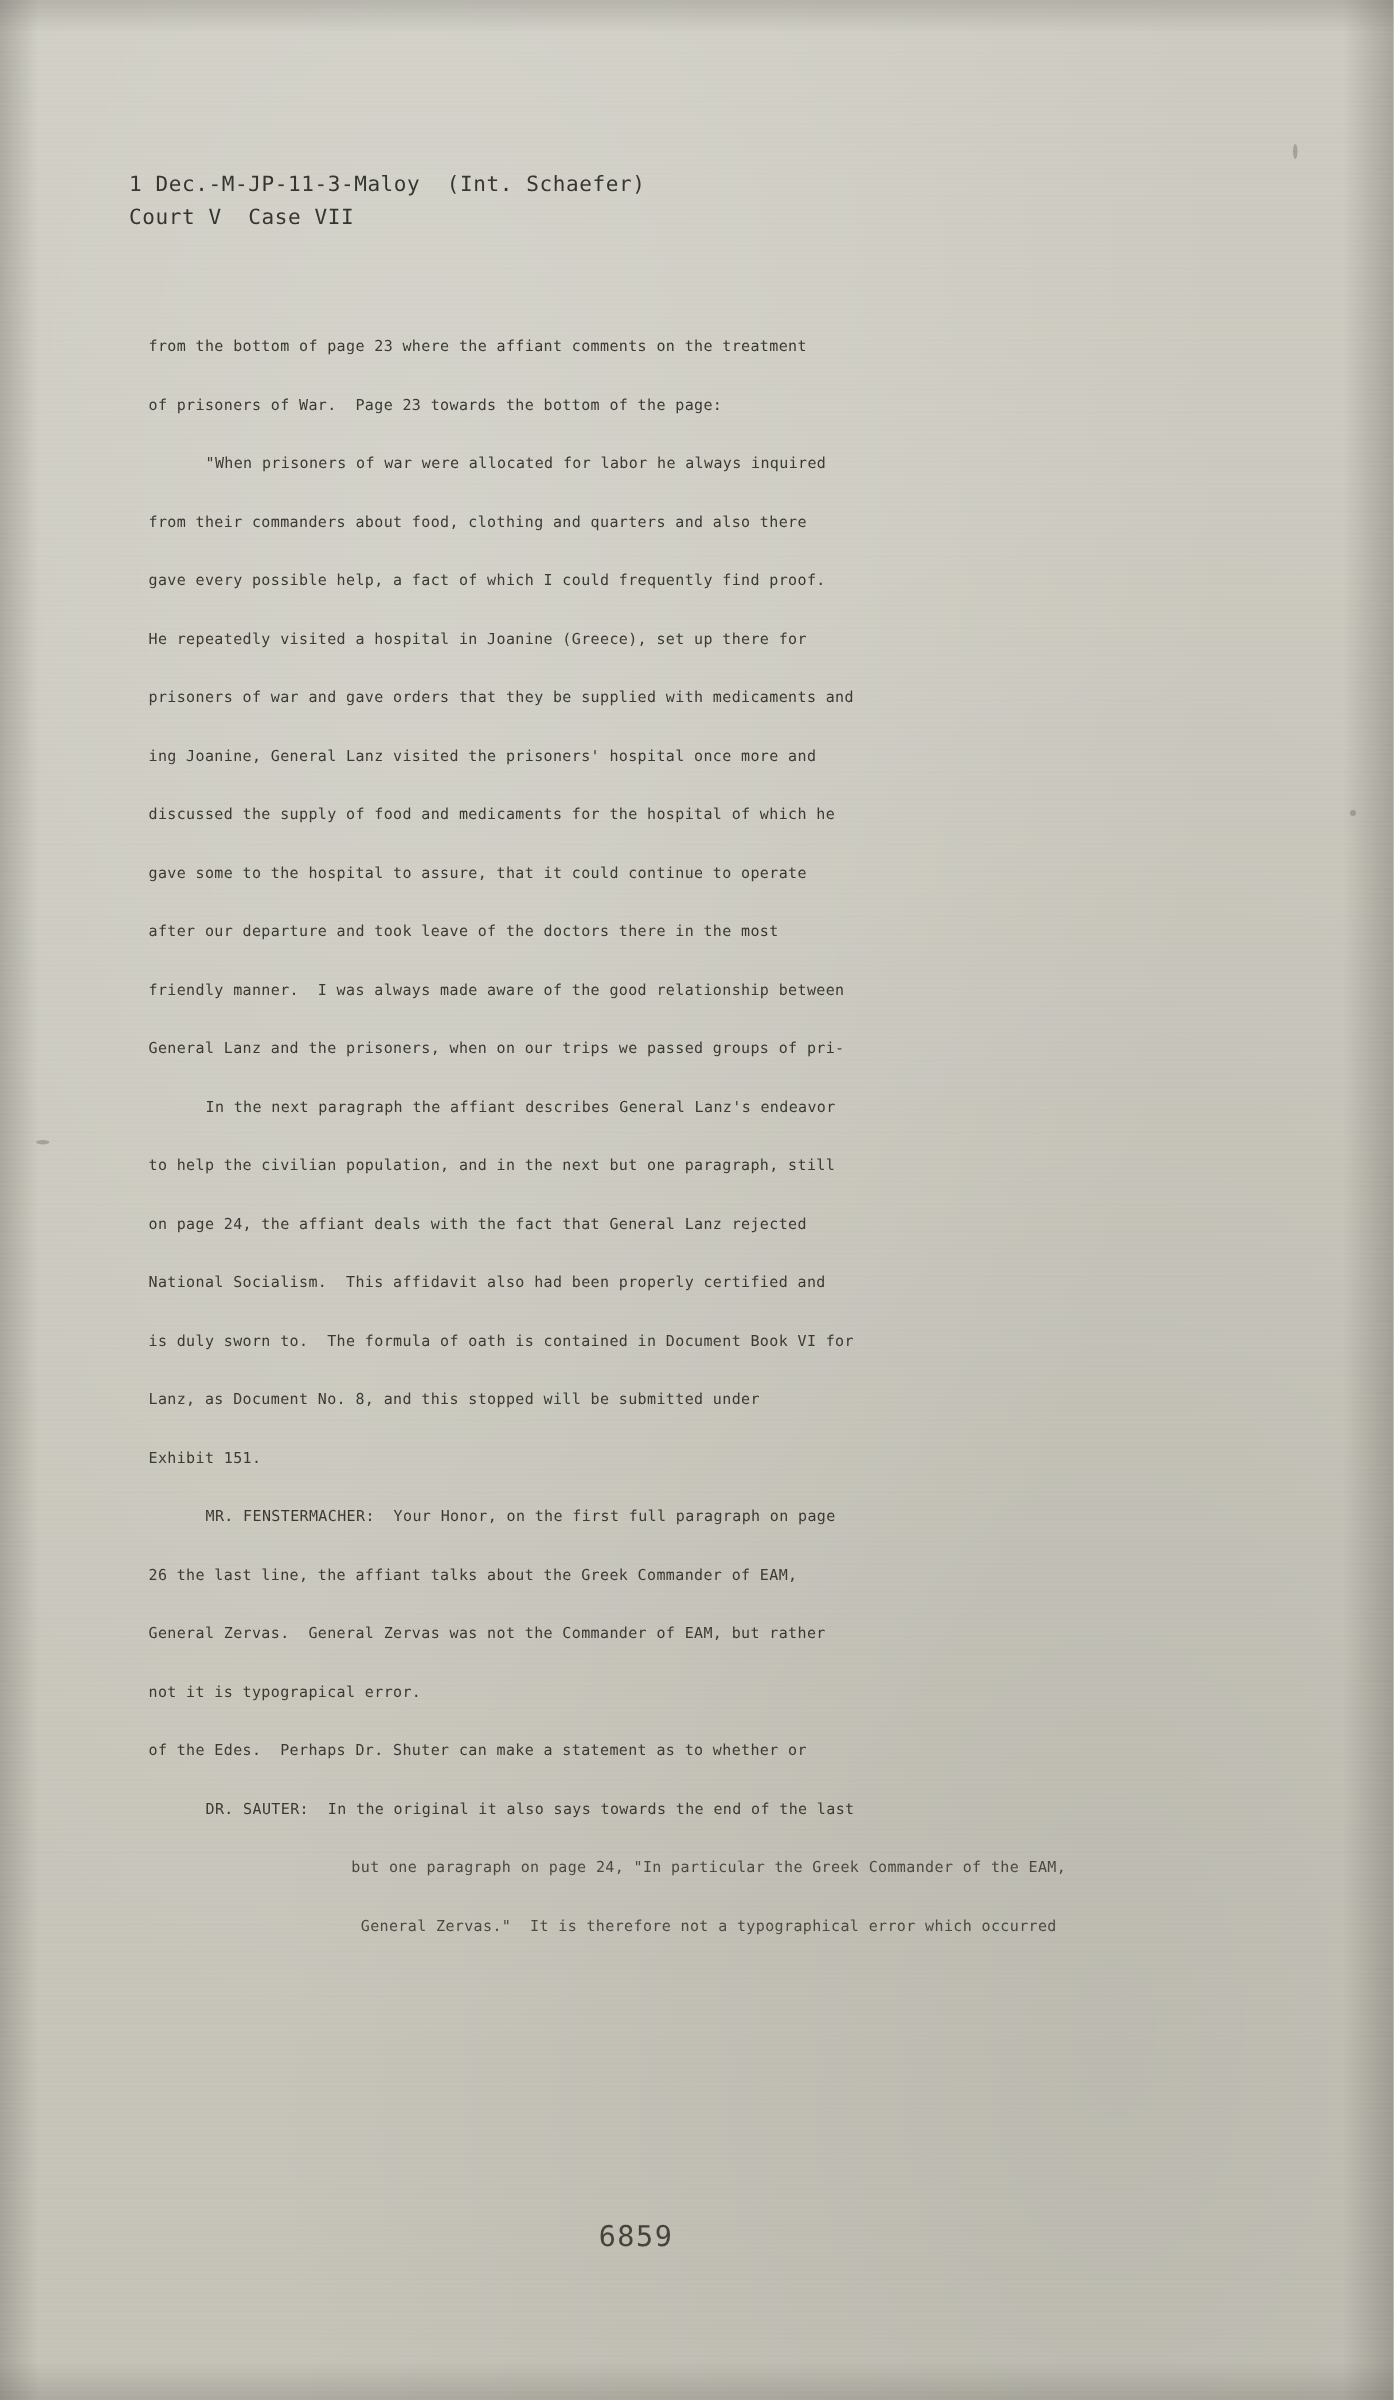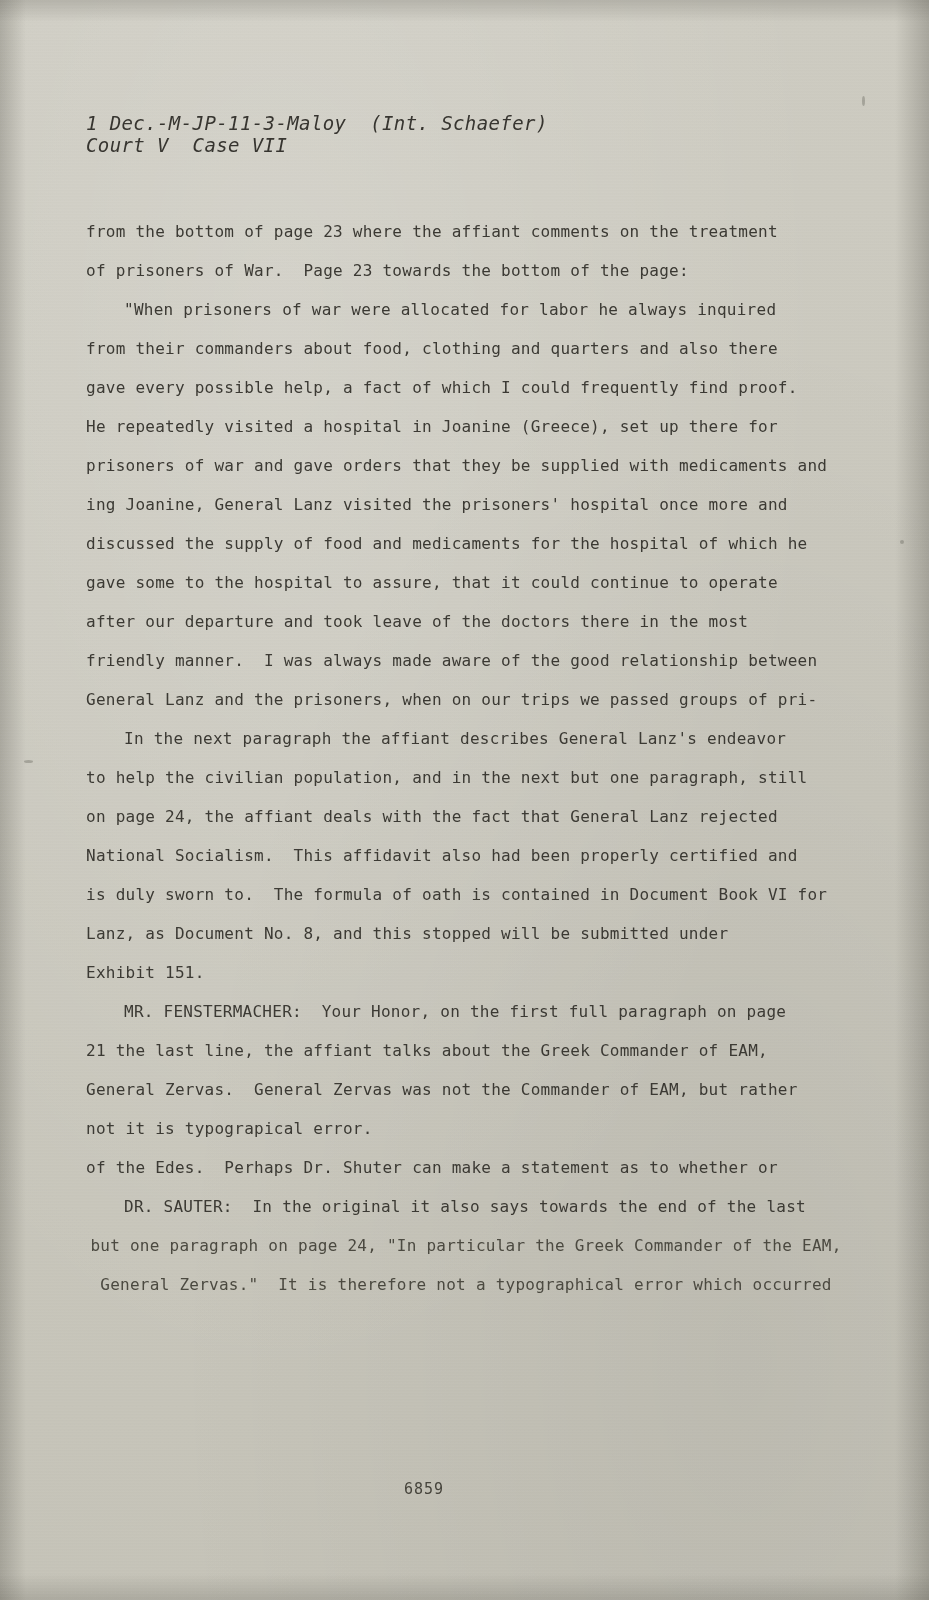--- a/index.html
+++ b/index.html
@@ -57,54 +57,54 @@
     border-radius: 50%;
     pointer-events: none;
   }
   .content {
     position: absolute;
     left: 86px;
     top: 112px;
     width: 760px;
   }
   .header-line {
-    font-size: 19px;
+    font-size: 14px;
     letter-spacing: 0.4px;
     color: #35332e;
     line-height: 22px;
     white-space: pre;
-    font-style: italic;
   }
   .body-block {
     margin-top: 56px;
   }
   .para {
     margin: 0 0 0 0;
   }
   .line {
-    font-size: 16px;
+    font-size: 10px;
     letter-spacing: 0.25px;
     color: #3a3832;
     line-height: 39px;
     white-space: pre;
+    margin-left: 13px;
   }
   .line.indent {
     padding-left: 38px;
   }
   .line.faded {
     color: #4a483f;
     text-align: center;
   }
   .pagenum {
     position: absolute;
     top: 1480px;
     left: 0;
     width: 848px;
     text-align: center;
-    font-size: 15px;
+    font-size: 19px;
     letter-spacing: 1px;
     color: #44423a;
   }
   .grain {
     position: absolute;
     inset: 0;
     pointer-events: none;
     opacity: 0.35;
     background-image:
       repeating-linear-gradient(0deg, rgba(255,255,255,0.05) 0px, rgba(255,255,255,0.05) 1px, rgba(0,0,0,0.02) 2px, rgba(0,0,0,0.02) 3px);
@@ -157,21 +157,21 @@
         <div class="line">to help the civilian population, and in the next but one paragraph, still</div>
         <div class="line">on page 24, the affiant deals with the fact that General Lanz rejected</div>
         <div class="line">National Socialism.  This affidavit also had been properly certified and</div>
         <div class="line">is duly sworn to.  The formula of oath is contained in Document Book VI for</div>
         <div class="line">Lanz, as Document No. 8, and this stopped will be submitted under</div>
         <div class="line">Exhibit 151.</div>
       </div>
 
       <div class="para">
         <div class="line indent">MR. FENSTERMACHER:  Your Honor, on the first full paragraph on page</div>
-        <div class="line">21 the last line, the affiant talks about the Greek Commander of EAM,</div>
+        <div class="line">26 the last line, the affiant talks about the Greek Commander of EAM,</div>
         <div class="line">General Zervas.  General Zervas was not the Commander of EAM, but rather</div>
         <div class="line">not it is typograpical error.</div>
         <div class="line">of the Edes.  Perhaps Dr. Shuter can make a statement as to whether or</div>
       </div>
 
       <div class="para">
         <div class="line indent">DR. SAUTER:  In the original it also says towards the end of the last</div>
         <div class="line faded">but one paragraph on page 24, "In particular the Greek Commander of the EAM,</div>
         <div class="line faded">General Zervas."  It is therefore not a typographical error which occurred</div>
       </div>

